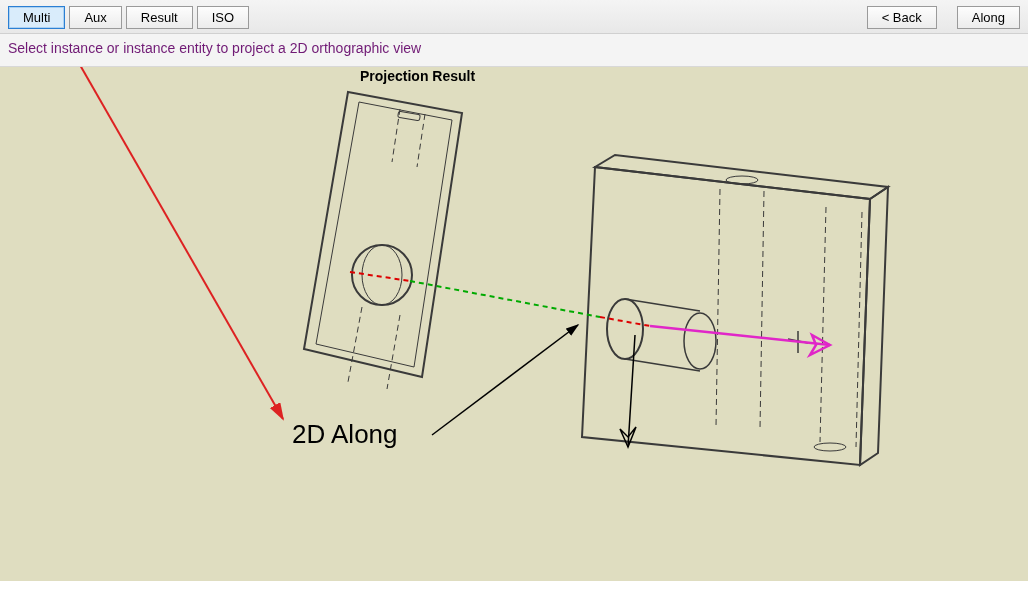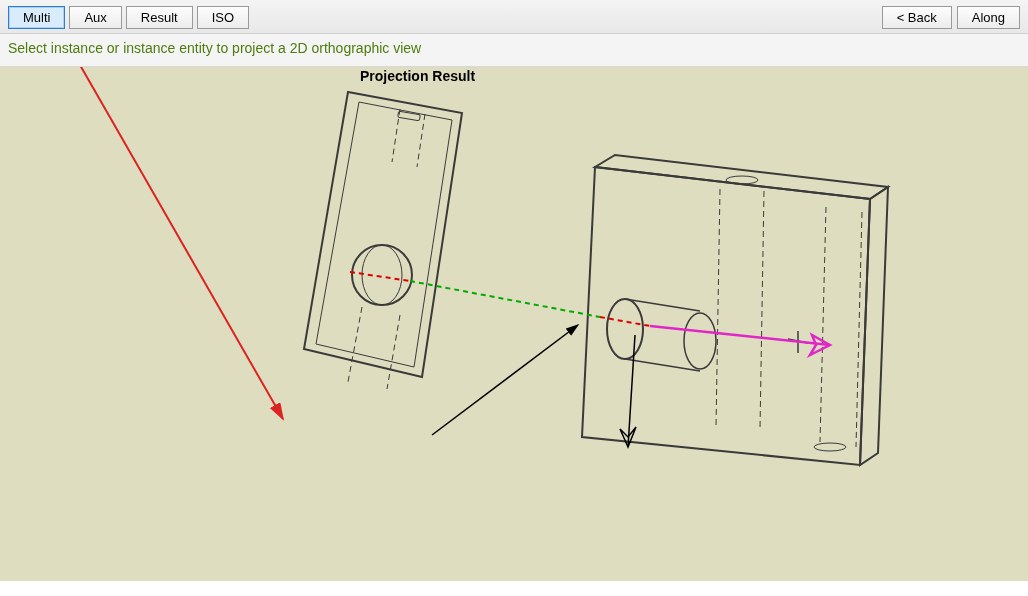--- a/index.html
+++ b/index.html
@@ -13,39 +13,39 @@
     }
     .toolbar {
       background: linear-gradient(to bottom, #f4f4f4, #e8e8e8);
       border-bottom: 1px solid #d0d0d0;
       padding: 6px 8px 4px 8px;
       display: flex;
       align-items: flex-start;
       gap: 4px;
     }
     .toolbar-left { display: flex; gap: 4px; }
-    .toolbar-right { margin-left: auto; display: flex; gap: 5px; }
+    .toolbar-right { margin-left: auto; display: flex; gap: 20px; }
     .btn {
       background: linear-gradient(to bottom, #fdfdfd, #ececec);
       border: 1px solid #9a9a9a;
       padding: 3px 14px;
       font-size: 13px;
       cursor: pointer;
       min-width: 50px;
     }
     .btn.active {
       background: #d9ecfb;
       border-color: #2a7fd4;
       box-shadow: inset 0 0 0 1px rgba(42,127,212,0.25);
     }
     .instruction-bar {
       background: #f4f4f4;
       padding: 6px 8px 10px 8px;
       font-size: 14px;
-      color: #4d7c0f;
+      color: #701a75;
       border-bottom: 1px solid #d8d8d8;
     }
     .viewport {
       position: relative;
       width: 100%;
       height: calc(596px - 82px);
       background: #dfddc0;
       overflow: hidden;
     }
     .viewport svg { position:absolute; top:0; left:0; }
@@ -77,20 +77,21 @@
   <div class="toolbar-right">
     <button class="btn">&lt; Back</button>
     <button class="btn">Along</button>
   </div>
 </div>
 
 <div class="instruction-bar">Select instance or instance entity to project a 2D orthographic view</div>
 
 <div class="viewport">
   <div class="proj-title">Projection Result</div>
+  <div class="annot" style="top:352px; left:292px;">2D Along</div>
 
   <svg width="1028" height="514">
 
     <defs>
       <marker id="redhead" markerWidth="10" markerHeight="10" refX="8" refY="3" orient="auto">
         <path d="M0,0 L9,3 L0,6 Z" fill="#d22"></path>
       </marker>
       <marker id="blackhead" markerWidth="10" markerHeight="10" refX="8" refY="3" orient="auto">
         <path d="M0,0 L9,3 L0,6 Z" fill="#000"></path>
       </marker>

